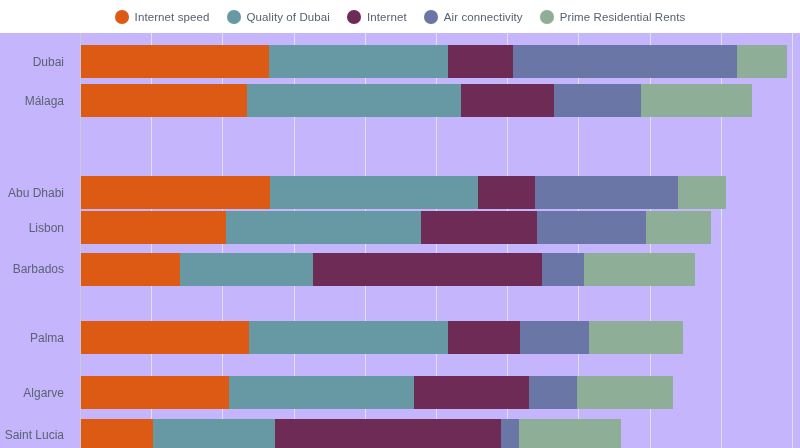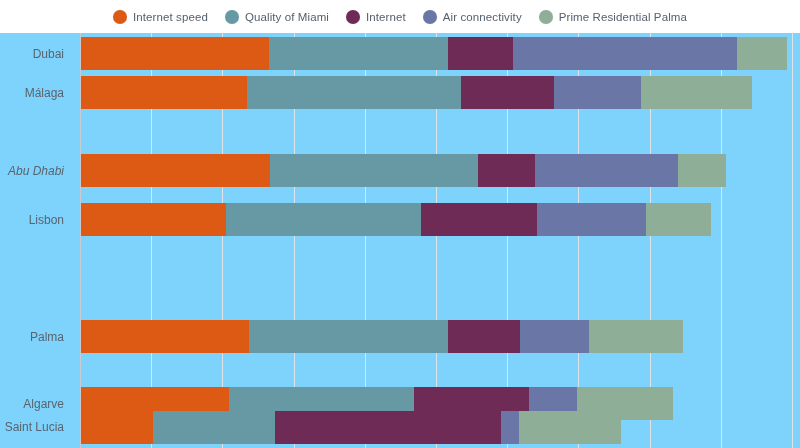--- a/index.html
+++ b/index.html
@@ -5,21 +5,21 @@
   html,body{margin:0;padding:0;}
   body{
     width:800px;height:448px;
     background:#ffffff;
     font-family:"Liberation Sans", sans-serif;
     overflow:hidden;
   }
   #chart-root{
     position:relative;
     width:800px;height:448px;
-    background:#7dd3fc;
+    background:#c4b5fd;
     box-sizing:border-box;
   }
 
   
   #legend{
     position:absolute;
     left:0;top:0;
     width:800px;height:33px;
     display:flex;
     align-items:center;
@@ -72,20 +72,21 @@
     position:absolute;
     left:0;top:0;
     width:800px;height:415px;
   }
   .row{
     position:absolute;
     left:0;
     width:792px;
     display:flex;
     align-items:center;
+    margin-top:8px;
   }
   .row-label{
     position:absolute;
     right:728px;          
     width:220px;
     text-align:right;
     font-size:12px;
     color:#5a646f;
     white-space:nowrap;
   }
@@ -104,33 +105,33 @@
 
 <div id="chart-root">
 
   <div id="legend">
       <div class="legend-item">
         <span class="legend-swatch" style="background: rgb(221, 90, 20);"></span>
         <span class="legend-label">Internet speed</span>
       </div>
       <div class="legend-item">
         <span class="legend-swatch" style="background: rgb(102, 153, 163);"></span>
-        <span class="legend-label">Quality of Miami</span>
+        <span class="legend-label">Quality of Dubai</span>
       </div>
       <div class="legend-item">
         <span class="legend-swatch" style="background: rgb(110, 43, 85);"></span>
         <span class="legend-label">Internet</span>
       </div>
       <div class="legend-item">
         <span class="legend-swatch" style="background: rgb(106, 119, 166);"></span>
         <span class="legend-label">Air connectivity</span>
       </div>
       <div class="legend-item">
         <span class="legend-swatch" style="background: rgb(142, 174, 151);"></span>
-        <span class="legend-label">Prime Residential Palma</span>
+        <span class="legend-label">Prime Residential Rents</span>
       </div>
     </div>
 
   <div id="plot">
     <div id="grid">
         <div class="gridline" style="left: 71.2px;"></div>
         <div class="gridline" style="left: 142.4px;"></div>
         <div class="gridline" style="left: 213.6px;"></div>
         <div class="gridline" style="left: 284.8px;"></div>
         <div class="gridline" style="left: 356px;"></div>
@@ -155,51 +156,61 @@
         <div class="row" style="top: 43px; height: 33px;">
           <div class="row-label">Málaga</div>
           <div class="bar" style="width: 670.704px;">
             <div class="seg" style="width: 165.896px; background: rgb(221, 90, 20);"></div>
             <div class="seg" style="width: 214.312px; background: rgb(102, 153, 163);"></div>
             <div class="seg" style="width: 92.56px; background: rgb(110, 43, 85);"></div>
             <div class="seg" style="width: 86.864px; background: rgb(106, 119, 166);"></div>
             <div class="seg" style="width: 111.072px; background: rgb(142, 174, 151);"></div>
           </div>
         </div>
-        <div class="row" style="top: 121px; height: 33px; font-style: italic;">
+        <div class="row" style="top: 135px; height: 33px;">
           <div class="row-label">Abu Dhabi</div>
           <div class="bar" style="width: 645.072px;">
             <div class="seg" style="width: 188.68px; background: rgb(221, 90, 20);"></div>
             <div class="seg" style="width: 208.616px; background: rgb(102, 153, 163);"></div>
             <div class="seg" style="width: 56.96px; background: rgb(110, 43, 85);"></div>
             <div class="seg" style="width: 143.112px; background: rgb(106, 119, 166);"></div>
             <div class="seg" style="width: 47.704px; background: rgb(142, 174, 151);"></div>
           </div>
         </div>
         <div class="row" style="top: 170.25px; height: 33px;">
           <div class="row-label">Lisbon</div>
           <div class="bar" style="width: 630.12px;">
             <div class="seg" style="width: 144.536px; background: rgb(221, 90, 20);"></div>
             <div class="seg" style="width: 195.8px; background: rgb(102, 153, 163);"></div>
             <div class="seg" style="width: 116.056px; background: rgb(110, 43, 85);"></div>
             <div class="seg" style="width: 108.936px; background: rgb(106, 119, 166);"></div>
             <div class="seg" style="width: 64.792px; background: rgb(142, 174, 151);"></div>
           </div>
         </div>
-        <div class="row" style="top: 287px; height: 33px; border-radius: 14px;">
+        <div class="row" style="top: 211.75px; height: 33px;">
+          <div class="row-label">Barbados</div>
+          <div class="bar" style="width: 614.456px;">
+            <div class="seg" style="width: 98.968px; background: rgb(221, 90, 20);"></div>
+            <div class="seg" style="width: 133.144px; background: rgb(102, 153, 163);"></div>
+            <div class="seg" style="width: 228.552px; background: rgb(110, 43, 85);"></div>
+            <div class="seg" style="width: 42.008px; background: rgb(106, 119, 166);"></div>
+            <div class="seg" style="width: 111.784px; background: rgb(142, 174, 151);"></div>
+          </div>
+        </div>
+        <div class="row" style="top: 280px; height: 33px; border-radius: 14px;">
           <div class="row-label">Palma</div>
           <div class="bar" style="width: 601.64px;">
             <div class="seg" style="width: 168.032px; background: rgb(221, 90, 20);"></div>
             <div class="seg" style="width: 198.648px; background: rgb(102, 153, 163);"></div>
             <div class="seg" style="width: 72.624px; background: rgb(110, 43, 85);"></div>
             <div class="seg" style="width: 69.064px; background: rgb(106, 119, 166);"></div>
             <div class="seg" style="width: 93.272px; background: rgb(142, 174, 151);"></div>
           </div>
         </div>
-        <div class="row" style="top: 354px; height: 33px; border-radius: 15px;">
+        <div class="row" style="top: 335px; height: 33px; border-radius: 15px;">
           <div class="row-label">Algarve</div>
           <div class="bar" style="width: 591.672px;">
             <div class="seg" style="width: 148.096px; background: rgb(221, 90, 20);"></div>
             <div class="seg" style="width: 185.12px; background: rgb(102, 153, 163);"></div>
             <div class="seg" style="width: 114.632px; background: rgb(110, 43, 85);"></div>
             <div class="seg" style="width: 47.704px; background: rgb(106, 119, 166);"></div>
             <div class="seg" style="width: 96.12px; background: rgb(142, 174, 151);"></div>
           </div>
         </div>
         <div class="row" style="top: 377.75px; height: 33px;">

